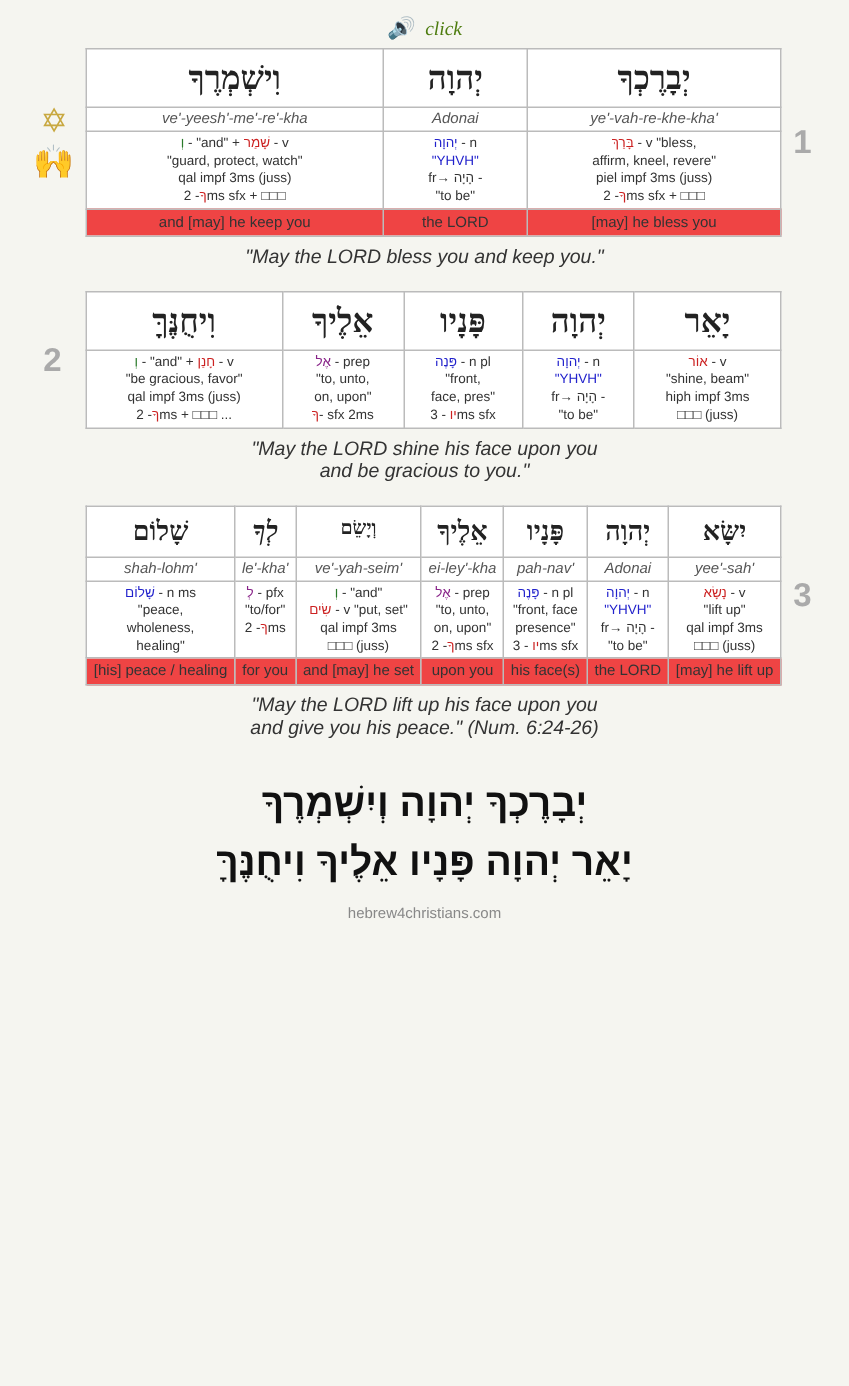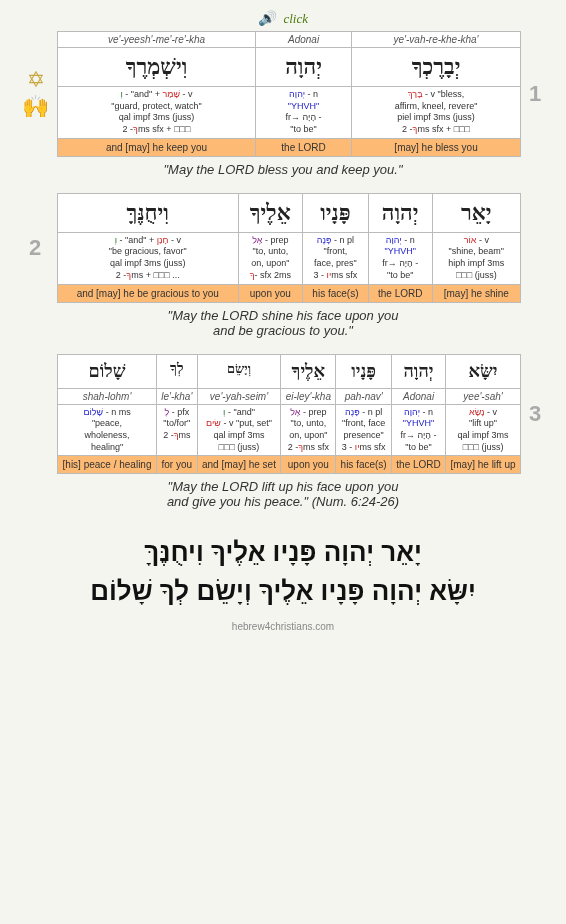--- a/index.html
+++ b/index.html
@@ -79,21 +79,21 @@
       border-top: 1px solid #ddd;
     }
     .grammar-cell .green { color: #2a7a2a; }
     .grammar-cell .red { color: #cc2222; }
     .grammar-cell .blue { color: #2222cc; }
     .grammar-cell .purple { color: #882288; }
 
     .english-row td {
       font-size: 10px;
       color: #333;
-      background: #fdba74;
+      background: #ef4444;
       padding: 3px 4px;
       border-top: 1px solid #bbb;
     }
 
     .quote-text {
       font-size: 13px;
       font-style: italic;
       text-align: center;
       color: #333;
       margin: 5px 0 8px;
@@ -167,34 +167,34 @@
 
 <div class="blessing-section">
   <div class="blessing-row-container">
     <div class="left-decoration">
       <div class="star-hands">✡<br>🙌</div>
     </div>
     <div class="words-table-wrapper">
       <table class="words-table">
         <tbody>
             <tr>
+          <td>
+                <div class="hebrew-word hebrew-font">וִישְׁמְרֶךָ</div>
+              </td>
+          <td>
+                <div class="hebrew-word hebrew-font">יְהוָה</div>
+              </td>
+          <td>
+                <div class="hebrew-word hebrew-font">יְבָרֶכְךָ</div>
+              </td>
+        </tr>
+        <tr>
           <td class="transliteration">ve'-yeesh'-me'-re'-kha</td>
           <td class="transliteration">Adonai</td>
           <td class="transliteration">ye'-vah-re-khe-kha'</td>
-        </tr>
-        <tr>
-          <td>
-                <div class="hebrew-word hebrew-font">וִישְׁמְרֶךָ</div>
-              </td>
-          <td>
-                <div class="hebrew-word hebrew-font">יְהוָה</div>
-              </td>
-          <td>
-                <div class="hebrew-word hebrew-font">יְבָרֶכְךָ</div>
-              </td>
         </tr>
         <tr>
           <td class="grammar-cell">
             <span class="green">וְ</span> - "and" + <span class="red">שָׁמַר</span> - v<br>
             "guard, protect, watch"<br>
             qal impf 3ms (juss)<br>
             <span class="red">ךָ</span>- 2ms sfx + □□□
           </td>
           <td class="grammar-cell">
             <span class="blue">יְהוָה</span> - n<br>
@@ -274,27 +274,20 @@
             fr→ הָיָה -<br>
             "to be"
           </td>
           <td class="grammar-cell">
             <span class="red">אוֹר</span> - v<br>
             "shine, beam"<br>
             hiph impf 3ms<br>
             □□□ (juss)
           </td>
         </tr>
-        <tr class="english-row">
-          <td>and [may] he be gracious to you</td>
-          <td>upon you</td>
-          <td>his face(s)</td>
-          <td>the LORD</td>
-          <td>[may] he shine</td>
-        </tr>
       </tbody>
         </table>
     </div>
     <div class="right-decoration">
     </div>
   </div>
   <div class="quote-text" style="white-space:pre-line;">"May the LORD shine his face upon you
 and be gracious to you."</div>
 </div>
 
@@ -303,21 +296,21 @@
     <div class="left-decoration">
     </div>
     <div class="words-table-wrapper">
       <table class="words-table">
         <tbody>
             <tr>
           <td>
                 <div class="hebrew-word hebrew-font" style="font-size:18px;">שָׁלוֹם</div>
               </td>
           <td>
-                <div class="hebrew-word hebrew-font" style="font-size:14px;">לְךָ</div>
+                <div class="hebrew-word hebrew-font" style="font-size:18px;font-style:italic;">לְךָ</div>
               </td>
           <td>
                 <div class="hebrew-word hebrew-font" style="font-size:13px;">וְיָשֵׂם</div>
               </td>
           <td>
                 <div class="hebrew-word hebrew-font" style="font-size:18px;">אֵלֶיךָ</div>
               </td>
           <td>
                 <div class="hebrew-word hebrew-font" style="font-size:18px;">פָּנָיו</div>
               </td>
@@ -394,17 +387,17 @@
     </div>
     <div class="right-decoration">
       <div class="num-badge">3</div>
     </div>
   </div>
   <div class="quote-text" style="white-space:pre-line;">"May the LORD lift up his face upon you
 and give you his peace." (Num. 6:24-26)</div>
 </div>
 
 <div class="final-hebrew">
+  <div>יְבָרֶכְךָ יְהוָה וְיִשְׁמְרֶךָ</div>
   <div>יָאֵר יְהוָה פָּנָיו אֵלֶיךָ וִיחֻנֶּךָּ</div>
-  <div>יִשָּׂא יְהוָה פָּנָיו אֵלֶיךָ וְיָשֵׂם לְךָ שָׁלוֹם</div>
 </div>
 
 <div class="footer">hebrew4christians.com</div>
 
 </body></html>

